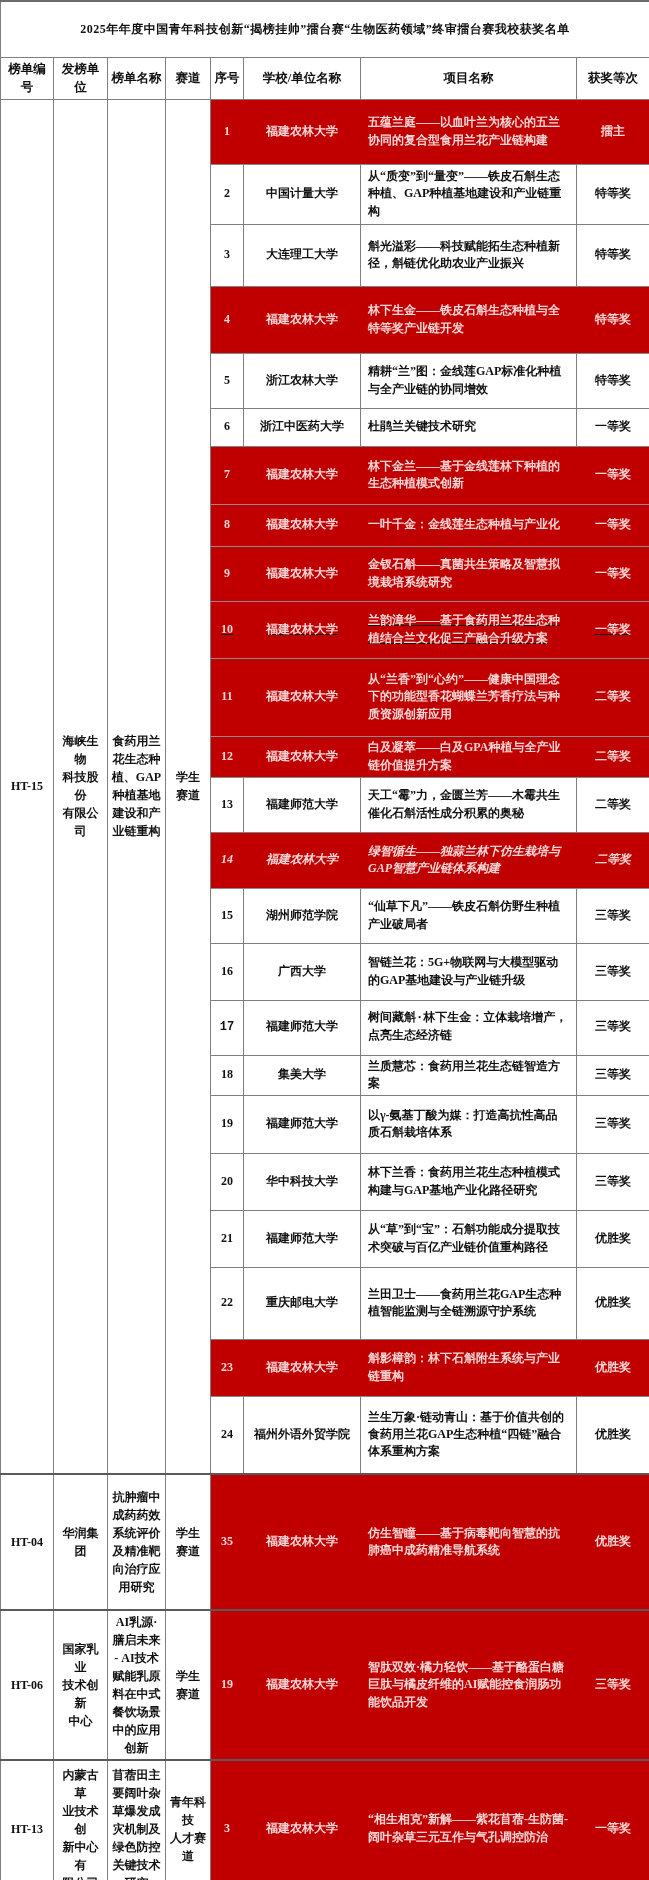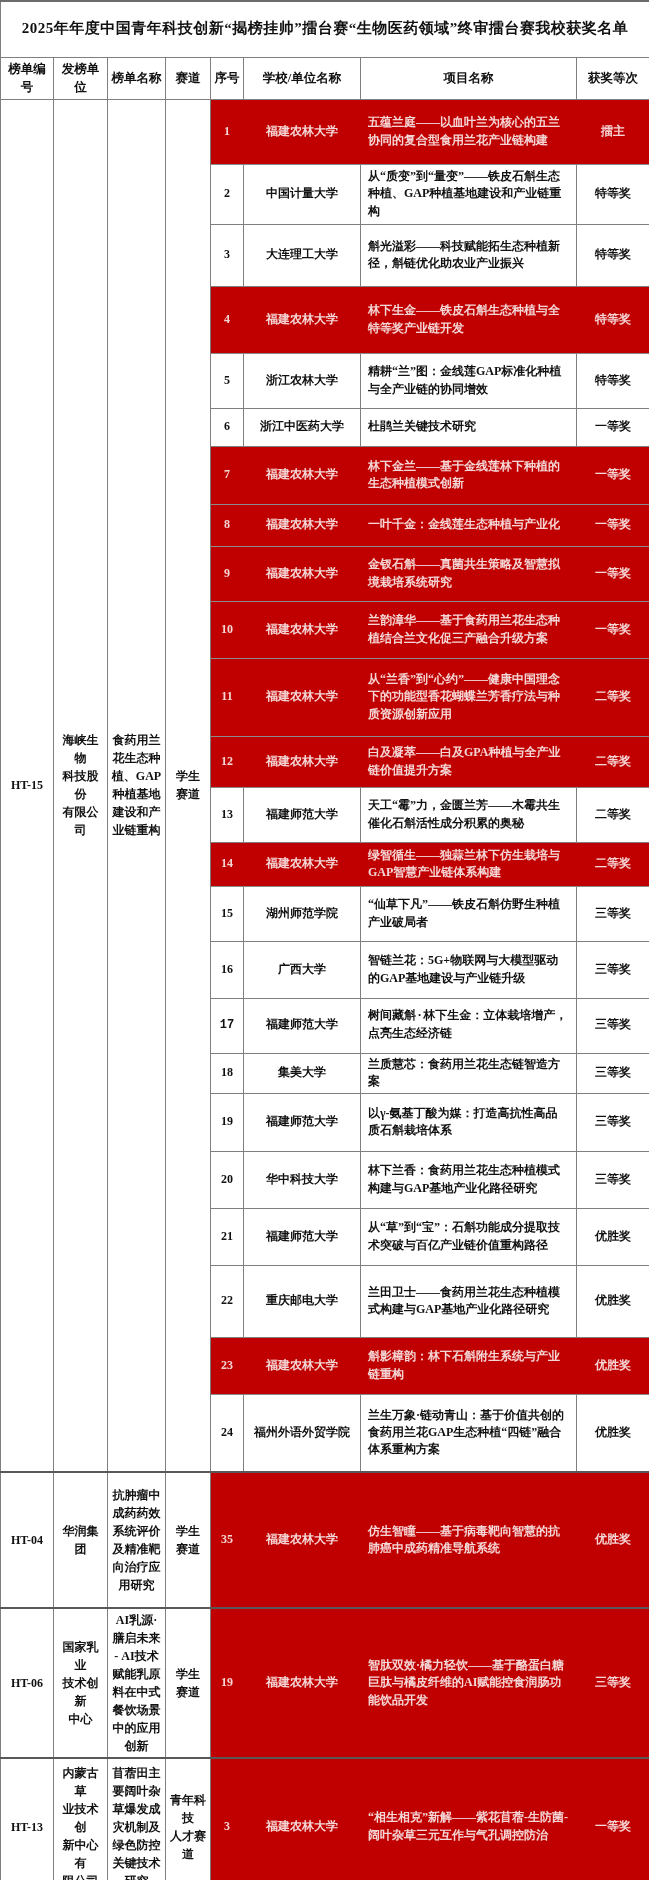--- a/index.html
+++ b/index.html
@@ -3,21 +3,21 @@
 <meta charset="utf-8">
 <style>
   html,body{margin:0;padding:0;background:#ffffff;}
   body{width:649px;font-family:"Liberation Serif","DejaVu Serif",serif;color:#111;}
   .page{width:649px;min-height:1880px;background:#fff;}
   table{border-collapse:collapse;table-layout:fixed;width:649px;}
   td,th{border:1px solid #7f7f7f;vertical-align:middle;text-align:center;
         padding:2px 3px;box-sizing:border-box;font-weight:700;font-size:12px;
         line-height:1.45;overflow:hidden;}
   tr.title-row td{border:1px solid #7f7f7f;border-top:2px solid #6b6b6b;height:56px;
-        font-size:15px;font-weight:700;letter-spacing:.5px;padding:4px 6px;}
+        font-size:12px;font-weight:700;letter-spacing:.5px;padding:4px 6px;}
   tr.header-row th{height:42px;background:#fff;font-size:12.5px;}
   td.merge-cell{white-space:pre-line;line-height:1.5;background:#fff;margin-top:20px;}
   td.cell-project{text-align:left;padding:2px 7px;}
   td.hl{background:#c00000;color:#f5d6d6;border-color:#c00000;border-top-color:#8a8a8a;border-bottom-color:#8a8a8a;}
   td.hl.cell-award{border-right-color:#c00000;}
   tr.block-start td{border-top:2px solid #595959;}
   td.cell-no{font-size:12px;}
 </style>
 </head>
 <body>
@@ -112,45 +112,45 @@
           <td class="cell-school hl">福建农林大学</td>
           <td class="cell-project hl">一叶千金：金线莲生态种植与产业化</td>
           <td class="cell-award hl">一等奖</td>
         </tr>
         <tr style="height: 55px;">
           <td class="cell-no hl">9</td>
           <td class="cell-school hl">福建农林大学</td>
           <td class="cell-project hl">金钗石斛——真菌共生策略及智慧拟境栽培系统研究</td>
           <td class="cell-award hl">一等奖</td>
         </tr>
-        <tr style="height: 57px;">
+        <tr style="height: 57px; text-decoration: underline;">
           <td class="cell-no hl">10</td>
           <td class="cell-school hl">福建农林大学</td>
           <td class="cell-project hl">兰韵漳华——基于食药用兰花生态种植结合兰文化促三产融合升级方案</td>
           <td class="cell-award hl">一等奖</td>
         </tr>
         <tr style="height: 78px;">
           <td class="cell-no hl">11</td>
           <td class="cell-school hl">福建农林大学</td>
           <td class="cell-project hl">从“兰香”到“心约”——健康中国理念下的功能型香花蝴蝶兰芳香疗法与种质资源创新应用</td>
           <td class="cell-award hl">二等奖</td>
         </tr>
-        <tr style="height: 51px;">
+        <tr style="height: 41px;">
           <td class="cell-no hl">12</td>
           <td class="cell-school hl">福建农林大学</td>
           <td class="cell-project hl">白及凝萃——白及GPA种植与全产业链价值提升方案</td>
           <td class="cell-award hl">二等奖</td>
         </tr>
         <tr style="height: 55px; border-radius: 7px;">
           <td class="cell-no">13</td>
           <td class="cell-school">福建师范大学</td>
           <td class="cell-project">天工“霉”力，金匮兰芳——木霉共生催化石斛活性成分积累的奥秘</td>
           <td class="cell-award">二等奖</td>
         </tr>
-        <tr style="height: 44px;">
+        <tr style="height: 56px; font-style: italic;">
           <td class="cell-no hl">14</td>
           <td class="cell-school hl">福建农林大学</td>
           <td class="cell-project hl">绿智循生——独蒜兰林下仿生栽培与GAP智慧产业链体系构建</td>
           <td class="cell-award hl">二等奖</td>
         </tr>
         <tr style="height: 55px;">
           <td class="cell-no">15</td>
           <td class="cell-school">湖州师范学院</td>
           <td class="cell-project">“仙草下凡”——铁皮石斛仿野生种植产业破局者</td>
           <td class="cell-award">三等奖</td>
@@ -187,21 +187,21 @@
         </tr>
         <tr style="height: 57px;">
           <td class="cell-no">21</td>
           <td class="cell-school">福建师范大学</td>
           <td class="cell-project">从“草”到“宝”：石斛功能成分提取技术突破与百亿产业链价值重构路径</td>
           <td class="cell-award">优胜奖</td>
         </tr>
         <tr style="height: 72px;">
           <td class="cell-no">22</td>
           <td class="cell-school">重庆邮电大学</td>
-          <td class="cell-project">兰田卫士——食药用兰花生态种植模式构建与GAP基地产业化路径研究</td>
+          <td class="cell-project">兰田卫士——食药用兰花GAP生态种植智能监测与全链溯源守护系统</td>
           <td class="cell-award">优胜奖</td>
         </tr>
         <tr style="height: 57px;">
           <td class="cell-no hl">23</td>
           <td class="cell-school hl">福建农林大学</td>
           <td class="cell-project hl">斛影樟韵：林下石斛附生系统与产业链重构</td>
           <td class="cell-award hl">优胜奖</td>
         </tr>
         <tr style="height: 78px;">
           <td class="cell-no">24</td>

